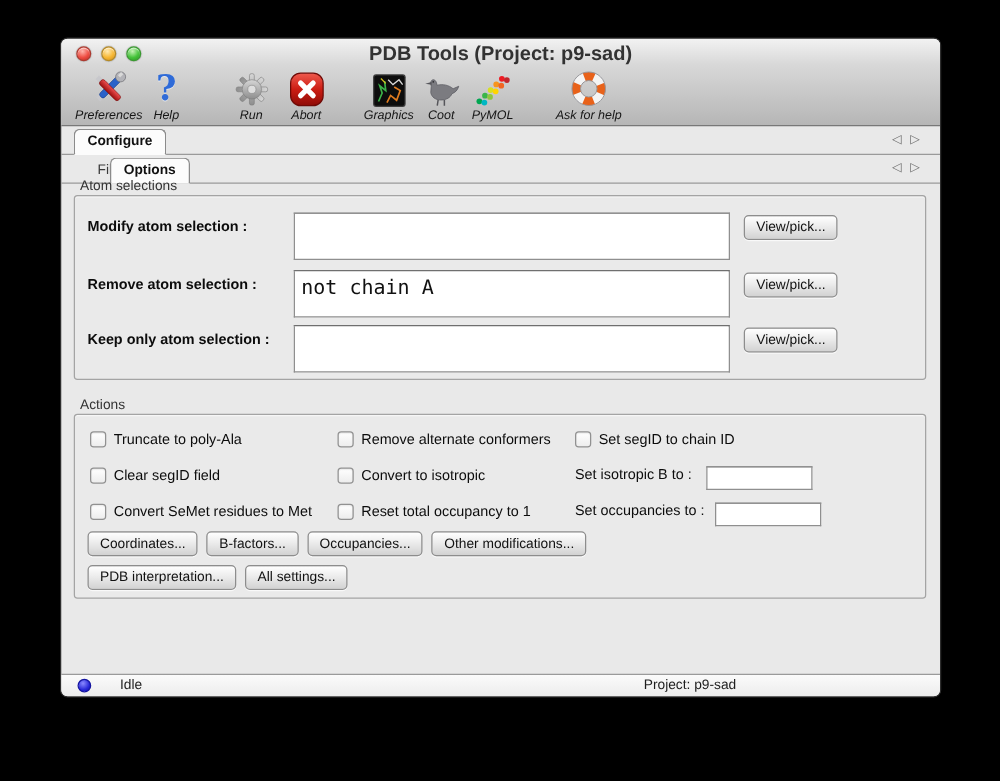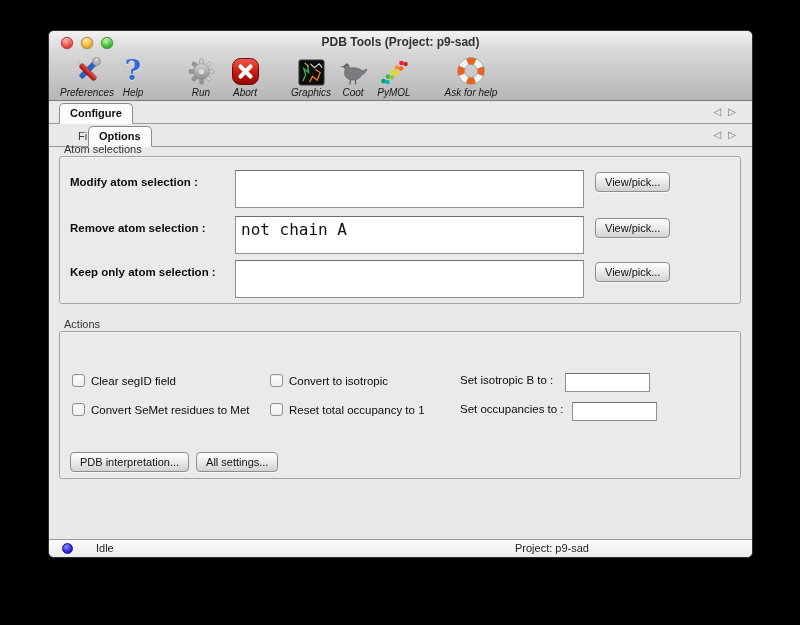--- a/index.html
+++ b/index.html
@@ -13,21 +13,21 @@
   }
 
   
   .chrome {
     position:absolute; top:0; left:0; right:0; height:70px;
     background:linear-gradient(#f2f2f2, #d8d8d8 30%, #b6b6b6);
     border-bottom:1px solid #787878;
   }
   .title {
     position:absolute; top:4px; left:0; width:100%; text-align:center;
-    font-size:12px; font-weight:bold; color:#323232;
+    font-size:16px; font-weight:bold; color:#323232;
   }
   .traffic { position:absolute; top:6px; left:12px; display:flex; gap:8px; }
   .light { width:12px; height:12px; border-radius:50%; box-shadow:inset 0 1px 1px rgba(255,255,255,.65), 0 0 1px rgba(0,0,0,.6); }
   .light.red    { background:radial-gradient(circle at 40% 30%, #ffb3aa, #ee4d42 55%, #b8261d); border:1px solid #ad3a30;}
   .light.yellow { background:radial-gradient(circle at 40% 30%, #ffe9b0, #f7b733 55%, #cd8b1a); border:1px solid #b58a27;}
   .light.green  { background:radial-gradient(circle at 40% 30%, #c5f3b4, #45c33a 55%, #2a9422); border:1px solid #3a9a31;}
 
   .tb-item { position:absolute; top:22px; width:88px; text-align:center; cursor:default; }
   .tb-icon { height:33px; display:flex; align-items:flex-end; justify-content:center; }
   .tb-label { font-size:10px; color:#161616; margin-top:1px;font-style:italic; }
@@ -256,20 +256,34 @@
     <div class="sel-row" style="top:103px">
       <span class="sel-label">Keep only atom selection :</span>
       <textarea class="sel-text" style=""></textarea>
       <span class="btn vp-btn">View/pick...</span>
     </div>
   </div>
 
   <div class="legend" style="top:287px">Actions</div>
   <div class="groupbox" style="top:300px; height:148px">
 
+    <div class="arow" style="top:13px">
+      <span class="acell" style="left:12px">
+        <span class="cbox"></span>
+        <span>Truncate to poly-Ala</span>
+      </span>
+      <span class="acell" style="left:210px">
+        <span class="cbox"></span>
+        <span>Remove alternate conformers</span>
+      </span>
+      <span class="acell" style="left:400px">
+        <span class="cbox"></span>
+        <span>Set segID to chain ID</span>
+      </span>
+    </div>
 
     <div class="arow" style="top:42px">
       <span class="acell" style="left:12px">
         <span class="cbox"></span>
         <span>Clear segID field</span>
       </span>
       <span class="acell" style="left:210px">
         <span class="cbox"></span>
         <span>Convert to isotropic</span>
       </span>
@@ -283,20 +297,26 @@
         <span>Convert SeMet residues to Met</span>
       </span>
       <span class="acell" style="left:210px">
         <span class="cbox"></span>
         <span>Reset total occupancy to 1</span>
       </span>
       <span class="acell" style="left:400px">Set occupancies to :</span>
       <input class="mini-input" style="left: 512px;" value="">
     </div>
 
+    <div class="btnrow" style="top:93px">
+      <span class="btn">Coordinates...</span>
+      <span class="btn">B-factors...</span>
+      <span class="btn">Occupancies...</span>
+      <span class="btn">Other modifications...</span>
+    </div>
 
     <div class="btnrow" style="top:120px">
       <span class="btn">PDB interpretation...</span>
       <span class="btn">All settings...</span>
     </div>
   </div>
 
   <div class="statusbar">
     <span class="status-dot"></span>
     <span class="status-text">Idle</span>

